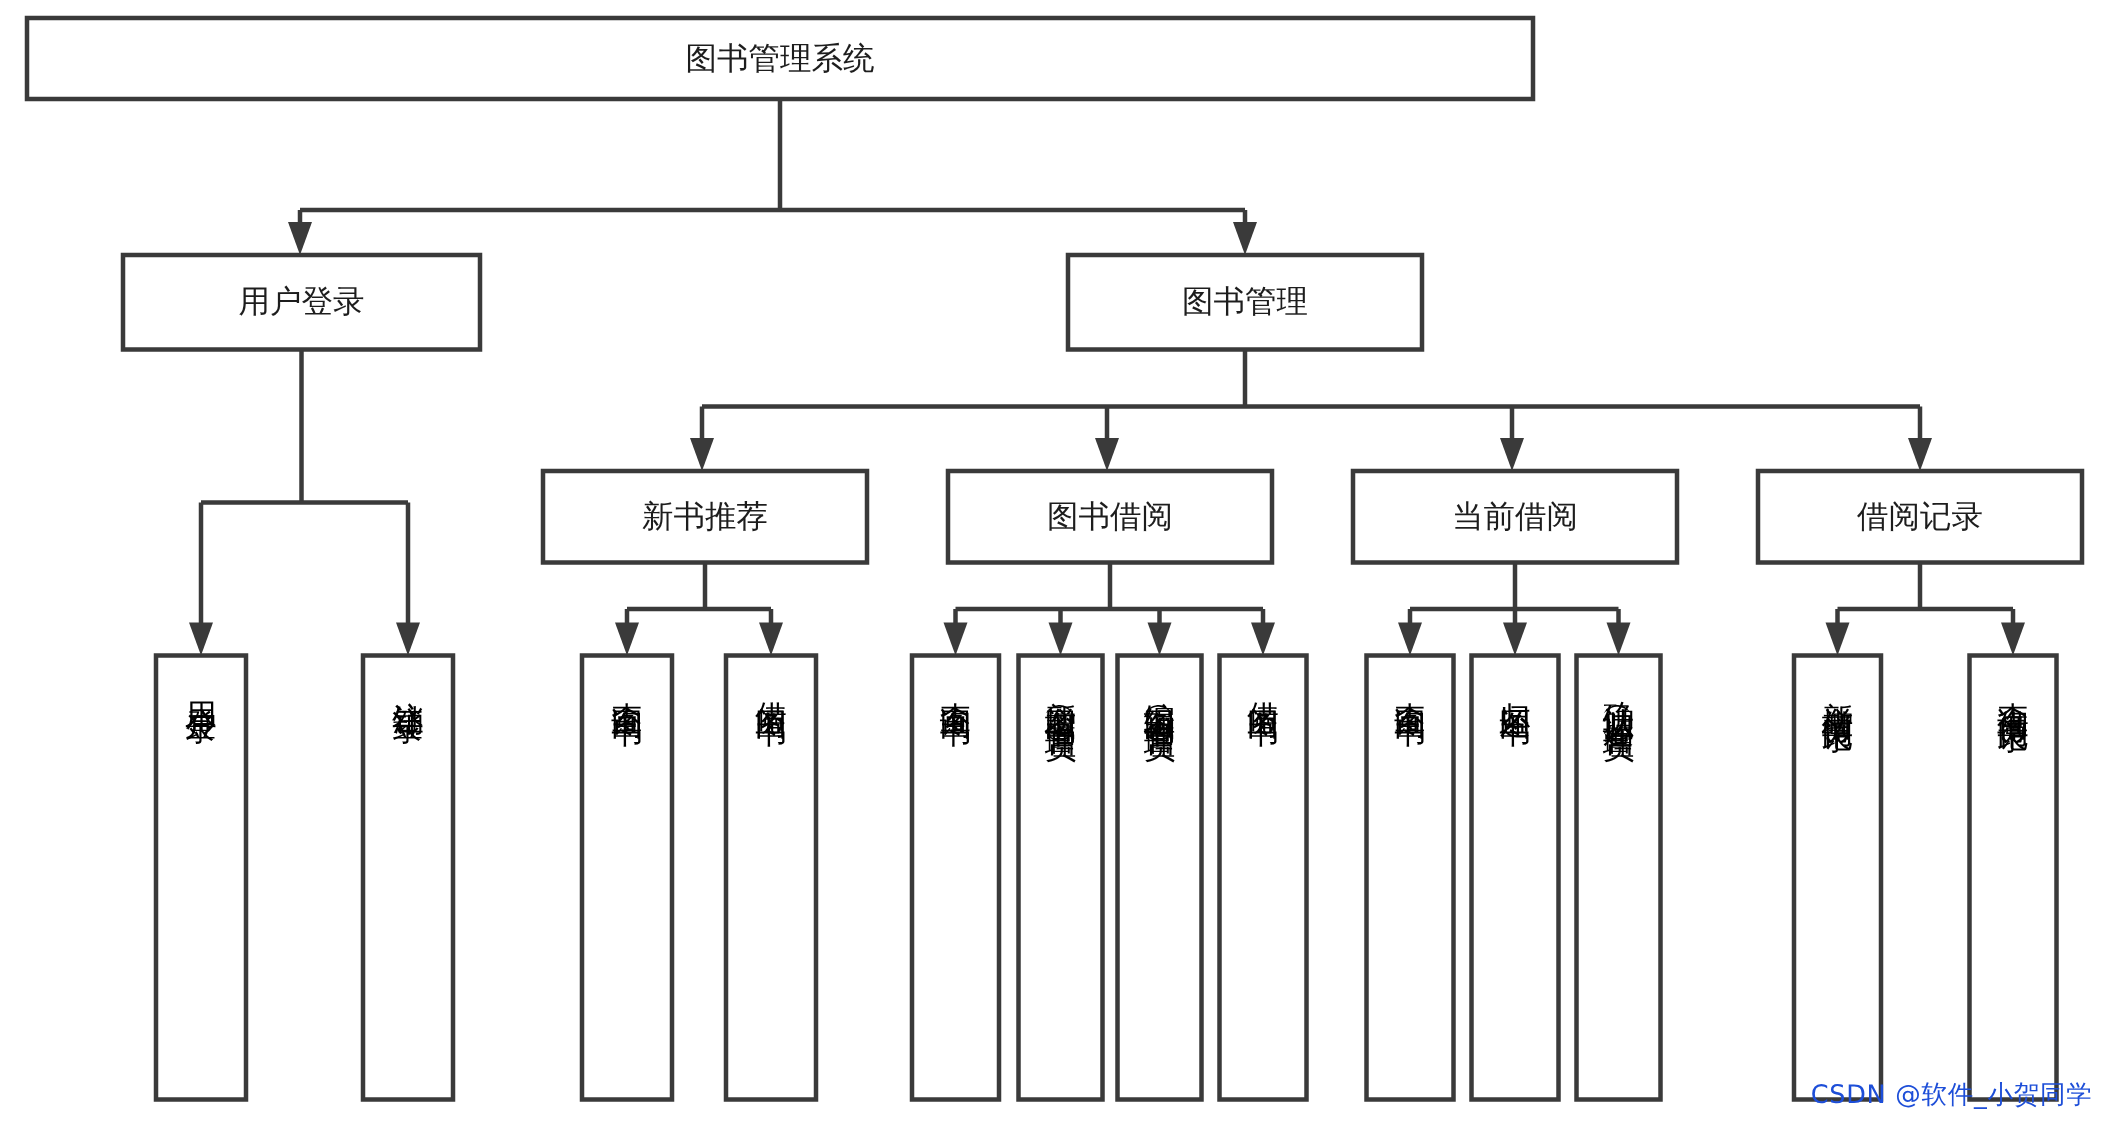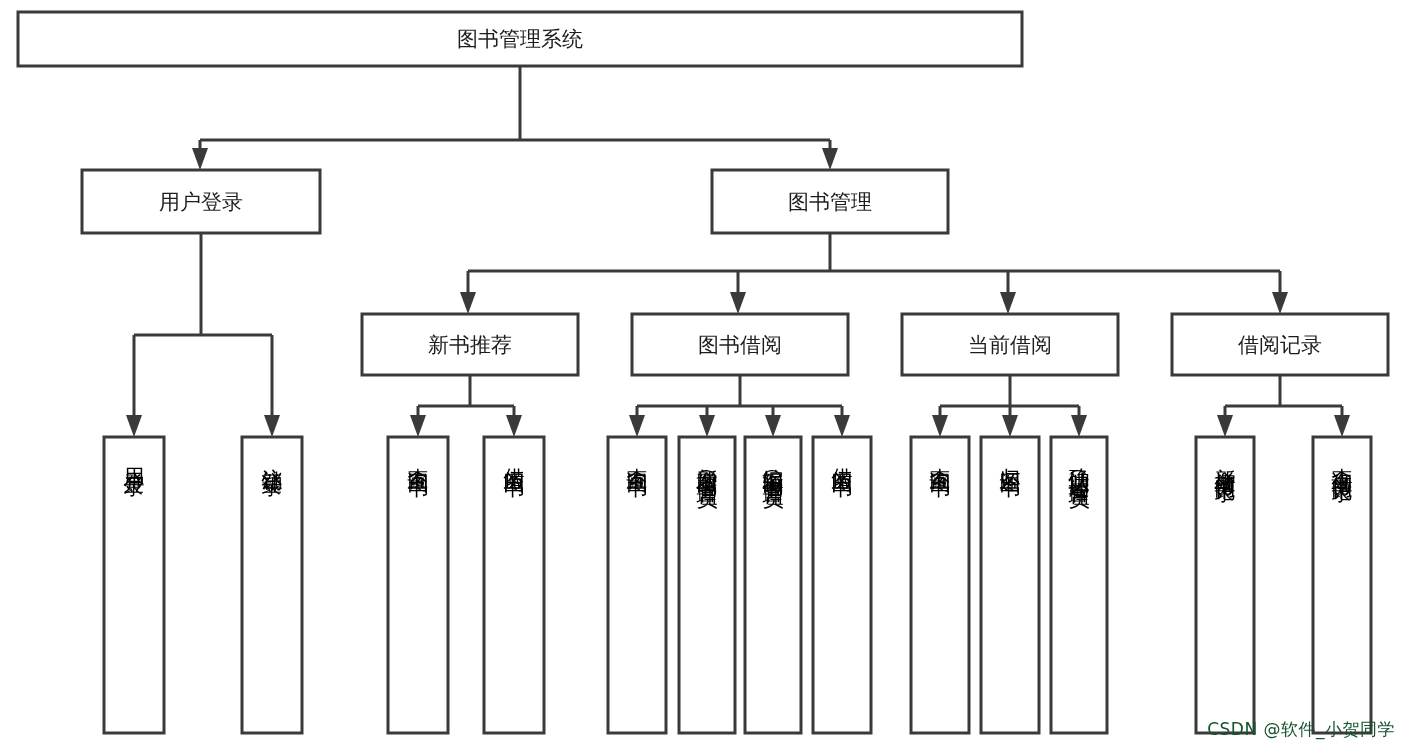--- a/index.html
+++ b/index.html
@@ -56,21 +56,21 @@
     text-orientation: upright;
     letter-spacing: 3px;
     white-space: pre;
   }
   .watermark {
     position: absolute;
     right: 10px;
     bottom: 6px;
     font-family: "DejaVu Sans", "Liberation Sans", sans-serif;
     font-size: 17px;
-    color: #14532d;
+    color: #1d4ed8;
     letter-spacing: 0.5px;
     pointer-events: none;
     user-select: none;
   }
 </style>
 </head>
 <body>
 
 <div id="diagram-root">
 

